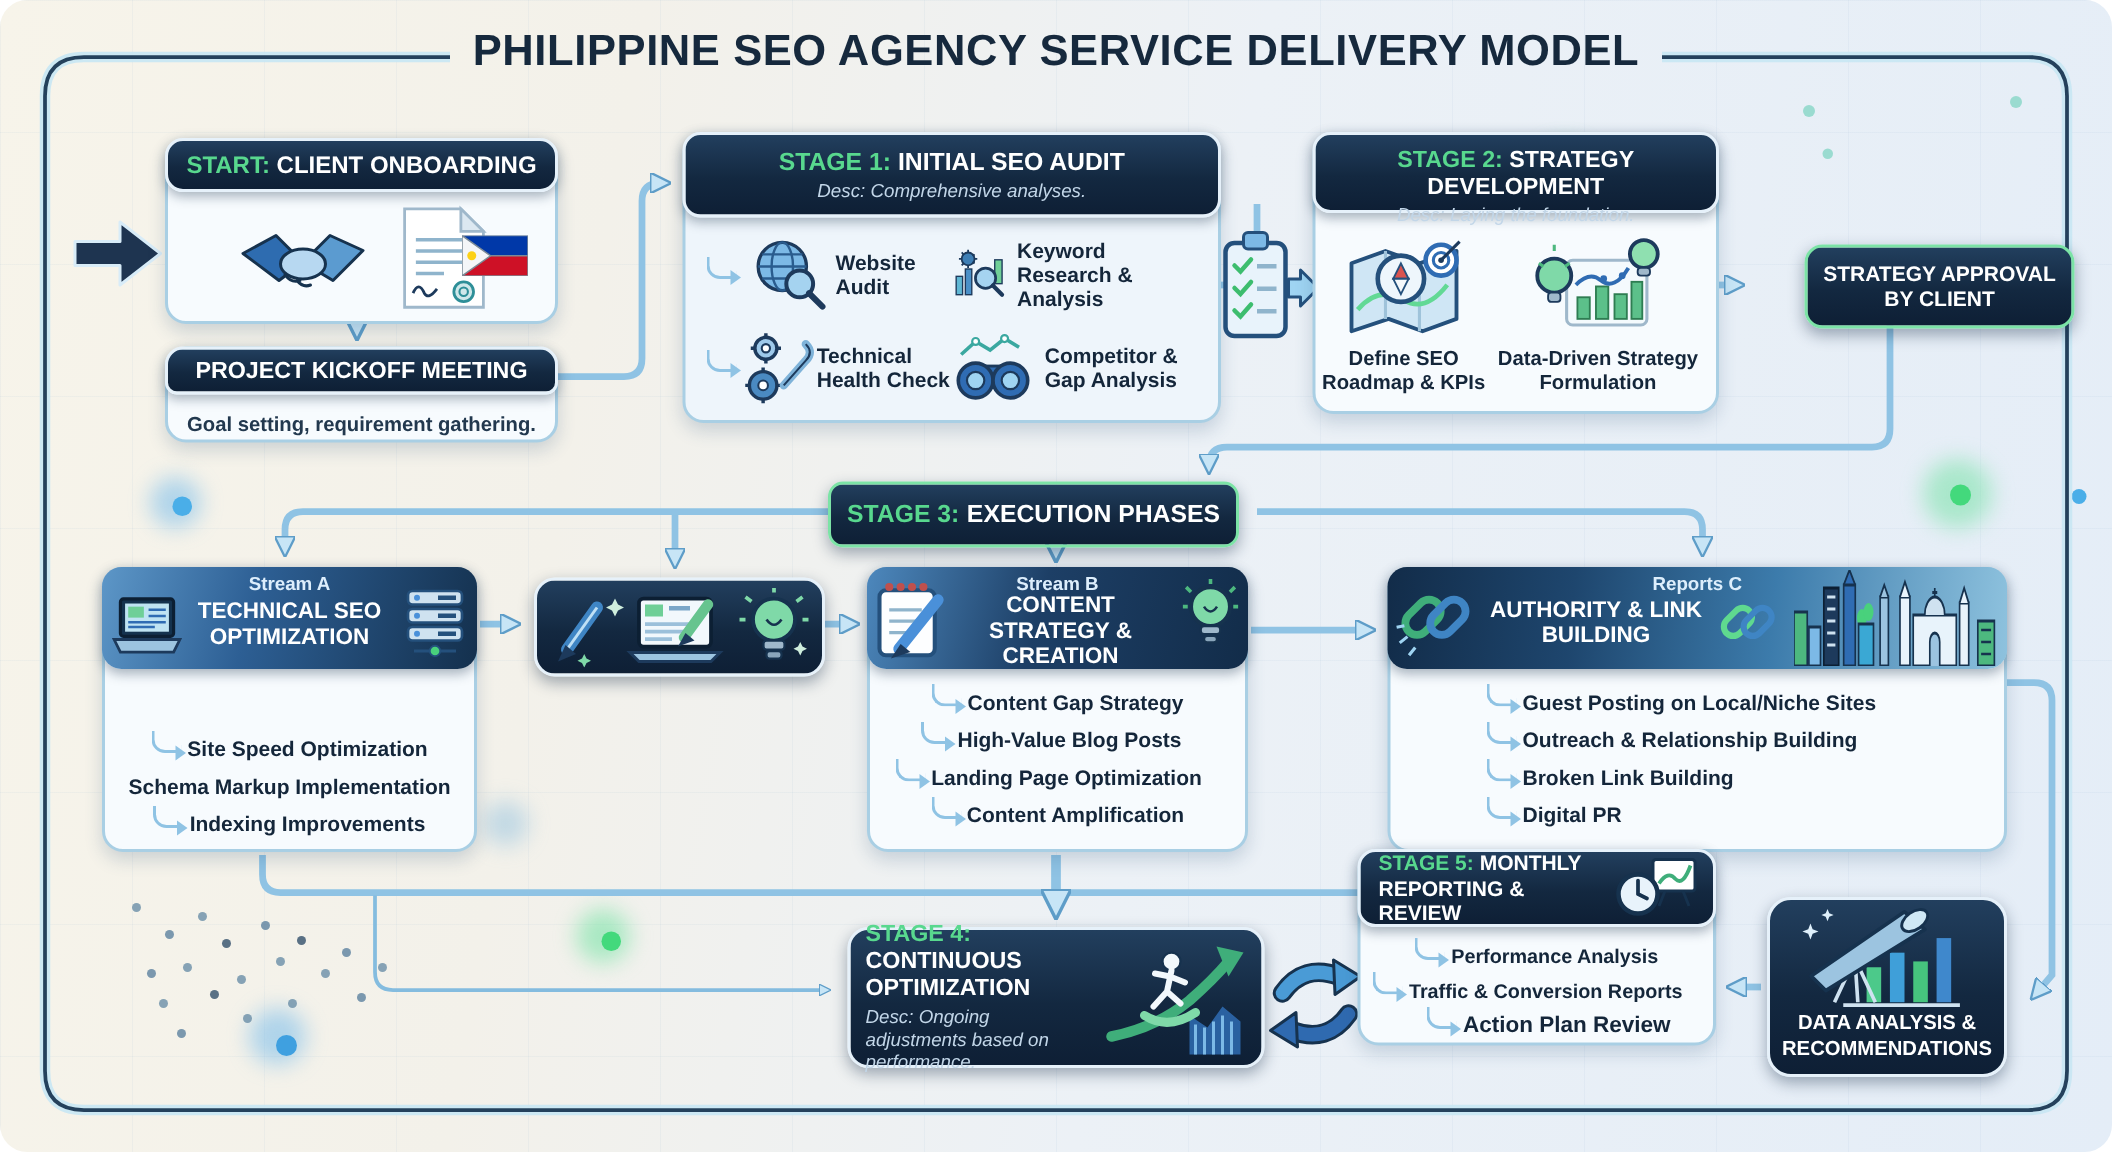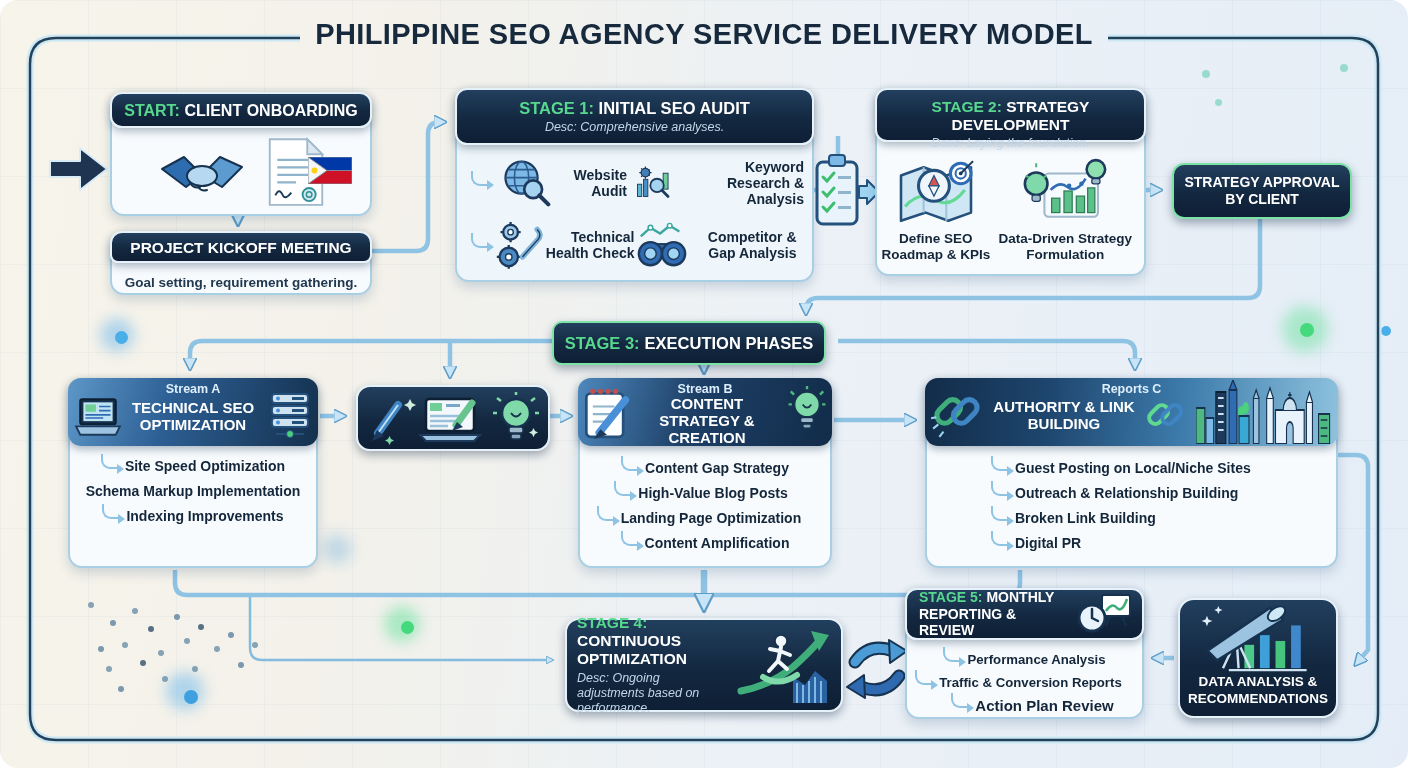--- a/index.html
+++ b/index.html
@@ -20,21 +20,21 @@
   .page-title{position:absolute;top:18px;left:0;width:100%;text-align:center;z-index:3;
     font-size:29px;font-weight:bold;letter-spacing:.4px;color:#16293d;}
   .dark-box{background:linear-gradient(180deg,#223f5e 0%,#132840 55%,#0e1f35 100%);
     border:2px solid #e6f1fa;border-radius:12px;color:#fff;
     box-shadow:0 4px 10px rgba(18,42,70,.38);}
   .green{color:#58d88e;}
   .panel{background:#f7fbfe;border:2px solid #a9cfe4;border-radius:14px;
     box-shadow:0 5px 12px rgba(40,80,120,.20);}
   .hdr-line{font-weight:bold;text-align:center;}
   .desc{font-style:italic;color:#c2d6e8;text-align:center;}
-  .item-label{font-weight:bold;color:#14263a;font-size:14px;line-height:1.15;text-align:right;}
+  .item-label{font-weight:bold;color:#14263a;font-size:14px;line-height:1.15;}
   .conn{display:inline-block;width:18px;height:13px;border-left:2.5px solid #8fc3e4;
     border-bottom:2.5px solid #8fc3e4;border-bottom-left-radius:9px;position:relative;top:-5px;margin-right:4px;flex:none;}
   .conn::after{content:"";position:absolute;right:-8px;bottom:-6.5px;
     border:5px solid transparent;border-left:7px solid #8fc3e4;}
   .irow{display:flex;align-items:center;justify-content:center;height:25px;}
   .stream{padding-top:66px;}
   .stream-hdr{position:absolute;top:-2px;left:-2px;right:-2px;height:68px;border-radius:13px;
     box-shadow:0 3px 8px rgba(18,42,70,.35);display:flex;flex-direction:column;}
   .stream-name{font-size:12.5px;color:#ddeefc;text-align:center;margin-top:4px;font-weight:bold;}
   .stream-title{flex:1;display:flex;align-items:center;justify-content:center;
@@ -257,21 +257,21 @@
           <rect x="8" y="37" width="8" height="6" rx="2" fill="#9fb8cb" stroke="#1d3a5c" stroke-width="1.2"></rect>
           <path d="M12 10 V6 M2 18 L5 20 M22 18 L19 20" stroke="#4db87f" stroke-width="2"></path>
           <circle cx="70" cy="12" r="9" fill="#8fe0b0" stroke="#1d3a5c" stroke-width="2.5"></circle>
           <rect x="66" y="21" width="8" height="5" rx="2" fill="#9fb8cb" stroke="#1d3a5c" stroke-width="1.2"></rect>
         </svg>
         <span class="item-label" style="font-size:13.5px;text-align:center;max-width:150px;">Data-Driven Strategy Formulation</span>
       </div>
     </div>
   </div>
 
-  <div class="abs dark-box" style="left:1172px;top:163px;width:176px;height:52px;border:2.5px solid #7ce3a6;display:flex;align-items:center;justify-content:center;">
+  <div class="abs dark-box" style="left:1203px;top:163px;width:176px;height:52px;border:2.5px solid #7ce3a6;display:flex;align-items:center;justify-content:center;">
     <div class="hdr-line" style="font-size:14px;line-height:1.25;padding:0 8px;">STRATEGY APPROVAL BY CLIENT</div>
   </div>
 
   <div class="abs dark-box" style="left:552px;top:321px;width:270px;height:40px;border:2.5px solid #7ce3a6;border-radius:10px;display:flex;align-items:center;justify-content:center;gap:5px;">
     <span class="green" style="font-size:16.5px;font-weight:bold;">STAGE 3:</span>
     <span style="font-size:16.5px;font-weight:bold;">EXECUTION PHASES</span>
   </div>
 
   <div class="abs panel stream" style="left:68px;top:378px;width:250px;height:190px;box-sizing:border-box;">
     <div class="stream-hdr" style="background:linear-gradient(105deg,#5d97c8 0%,#2d5f94 40%,#14304d 100%);">
@@ -291,21 +291,21 @@
         <circle cx="10" cy="6.5" r="2" fill="#4a90d9"></circle>
           <circle cx="10" cy="18.5" r="2" fill="#4a90d9"></circle>
           <circle cx="10" cy="30.5" r="2" fill="#4a90d9"></circle>
         <rect x="24" y="5" width="12" height="3" fill="#24507c"></rect>
           <rect x="24" y="17" width="12" height="3" fill="#24507c"></rect>
           <rect x="24" y="29" width="12" height="3" fill="#24507c"></rect>
         <path d="M8 42 H36" stroke="#24507c" stroke-width="2"></path>
         <circle cx="22" cy="42" r="3.5" fill="#49d17c" stroke="#24507c" stroke-width="1.2"></circle>
       </svg>
     </div>
-    <div style="padding-top:8px;">
+    <div style="padding-top:8px;margin-top:33px;">
       <div class="irow">
           <span class="conn"></span>
           <span class="item-label">Site Speed Optimization</span>
         </div>
       <div class="irow">
           <span class="item-label">Schema Markup Implementation</span>
         </div>
       <div class="irow">
           <span class="conn"></span>
           <span class="item-label">Indexing Improvements</span>
@@ -463,21 +463,21 @@
 
   <svg class="abs" style="left:845px;top:636px;" width="64" height="66" viewBox="0 0 64 66">
     <path d="M10 26 Q24 6 48 15" stroke="#16324e" stroke-width="13" fill="none" stroke-linecap="round"></path>
     <path d="M10 26 Q24 6 48 15" stroke="#4a9bd6" stroke-width="9" fill="none" stroke-linecap="round"></path>
     <path d="M44 4 L62 15 L45 27 Z" fill="#4a9bd6" stroke="#16324e" stroke-width="2" stroke-linejoin="round"></path>
     <path d="M54 40 Q40 60 16 51" stroke="#16324e" stroke-width="13" fill="none" stroke-linecap="round"></path>
     <path d="M54 40 Q40 60 16 51" stroke="#2f6ab0" stroke-width="9" fill="none" stroke-linecap="round"></path>
     <path d="M20 62 L2 51 L19 39 Z" fill="#2f6ab0" stroke="#16324e" stroke-width="2" stroke-linejoin="round"></path>
   </svg>
 
-  <div class="abs panel" style="left:905px;top:588px;width:235px;height:127px;">
+  <div class="abs panel" style="left:905px;top:566px;width:235px;height:127px;">
     <div class="s-hdr" style="height:52px;display:flex;align-items:center;gap:6px;padding:4px 8px;">
       <div style="flex:1;font-size:14px;font-weight:bold;line-height:1.2;text-align:left;padding-left:4px;">
         <span class="green">STAGE 5:</span>
         <span>MONTHLY REPORTING &amp; REVIEW</span>
       </div>
       <svg width="58" height="42" viewBox="0 0 54 42">
         <rect x="24" y="2" width="28" height="21" rx="2" fill="#ffffff" stroke="#16324e" stroke-width="2"></rect>
         <path d="M28 18 q6 -9 11 -3 q5 5 10 -9" stroke="#3fae7a" stroke-width="2.5" fill="none"></path>
         <path d="M32 23 L28 33 M44 23 L48 33" stroke="#16324e" stroke-width="2"></path>
         <circle cx="14" cy="25" r="13" fill="#e8f3fb" stroke="#16324e" stroke-width="3"></circle>

